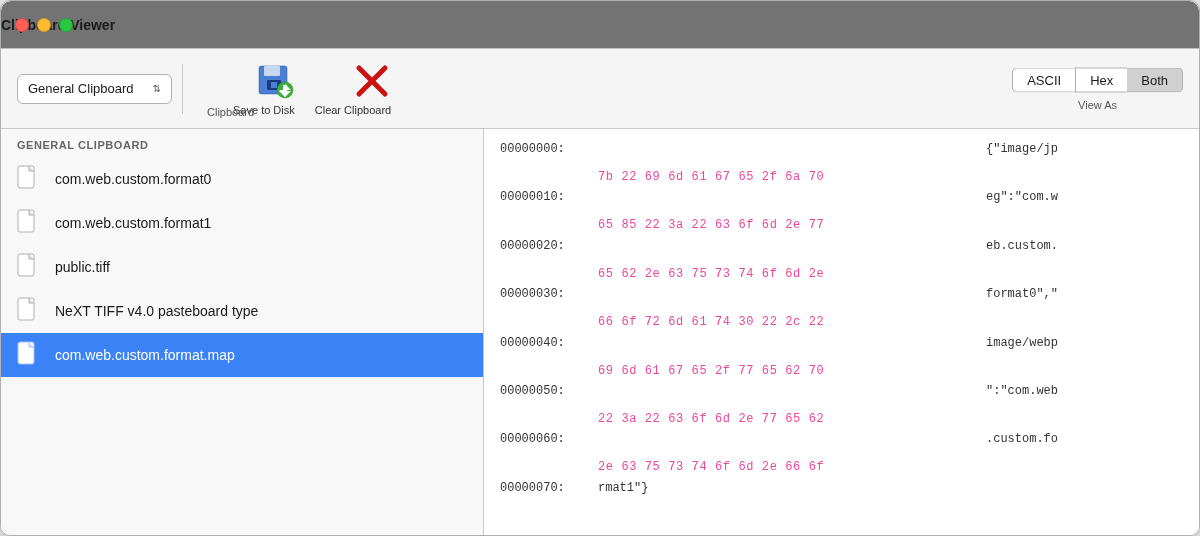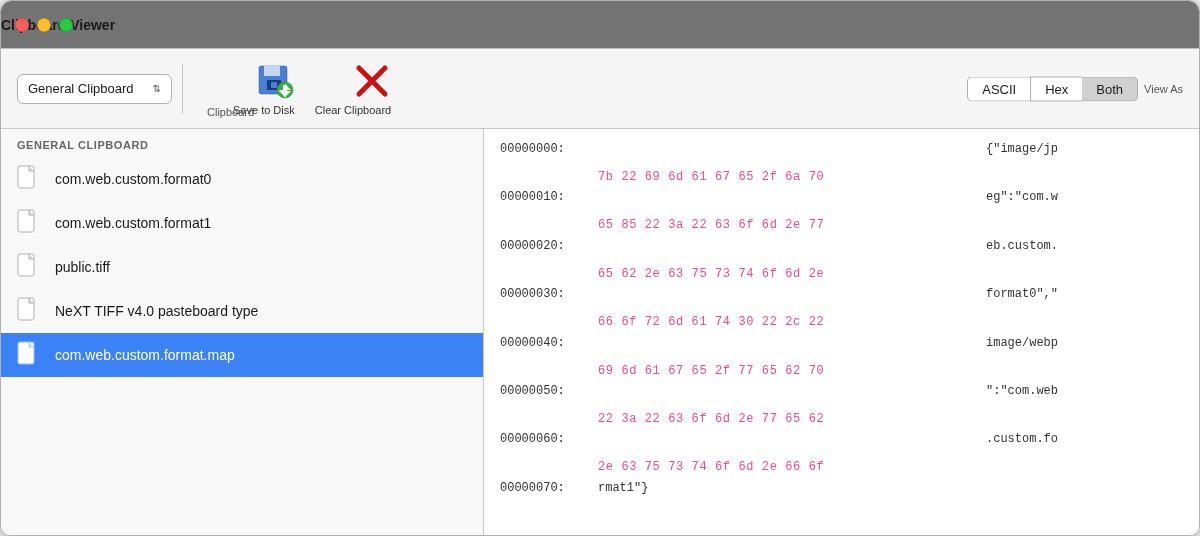--- a/index.html
+++ b/index.html
@@ -109,21 +109,21 @@
       align-items: flex-end;
     }
 
     
     .view-as-section {
       position: absolute;
       right: 16px;
       top: 50%;
       transform: translateY(-50%);
       display: flex;
-      flex-direction: row;
+      flex-direction: column;
       align-items: center;
       gap: 6px;
     }
 
     .view-as-buttons {
       display: flex;
       gap: 0;
     }
 
     .view-btn {

